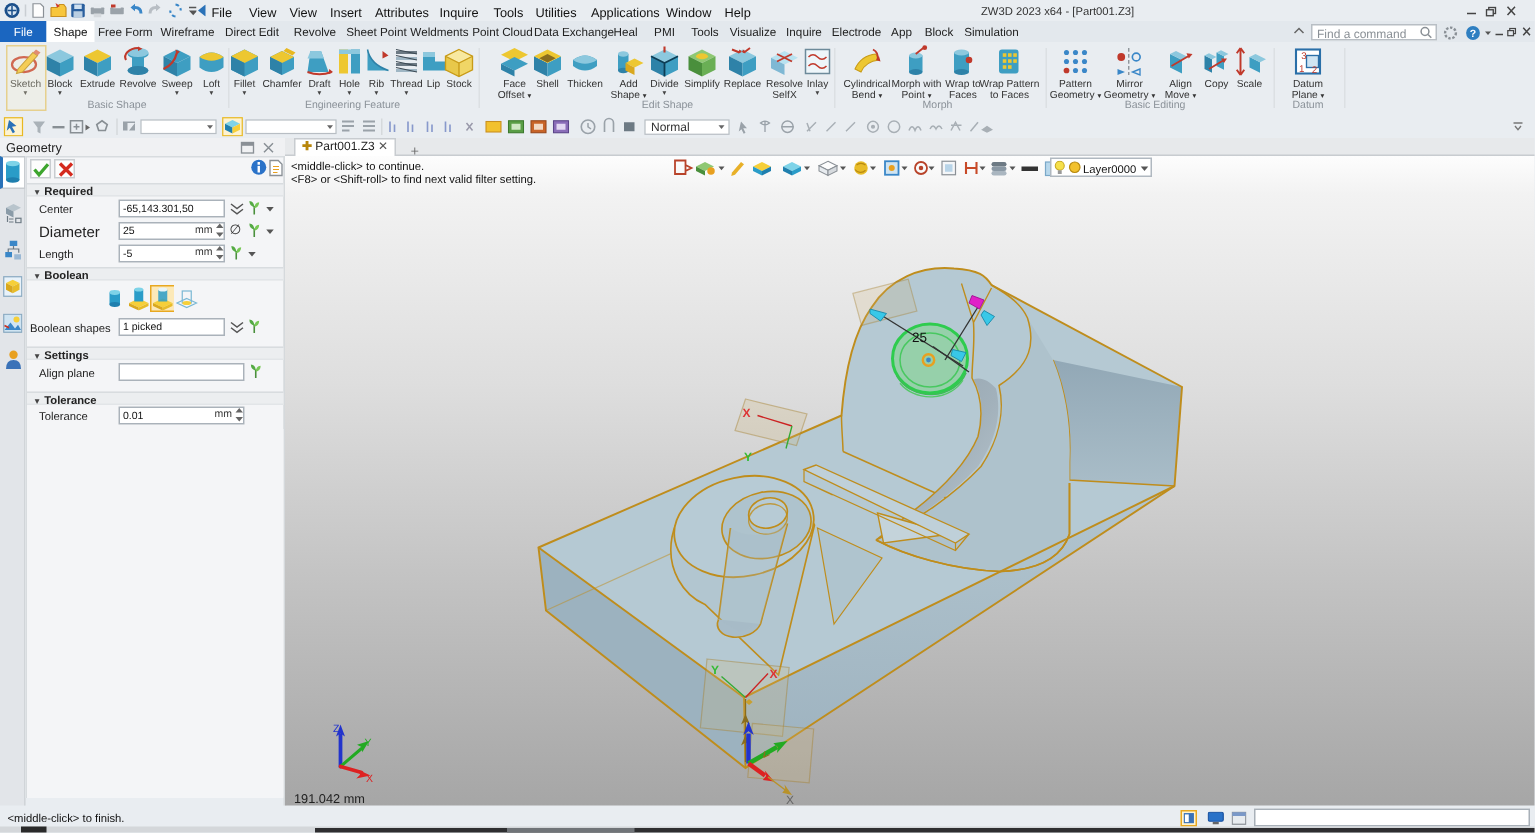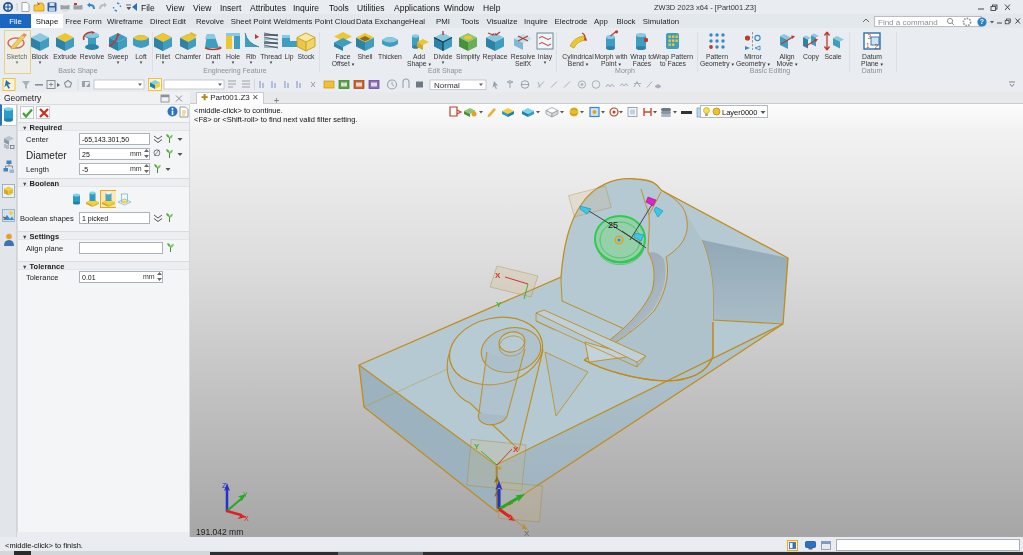--- a/index.html
+++ b/index.html
@@ -82,21 +82,21 @@
 <svg class="abs" style="left:976px;top:3px" width="38" height="9" viewBox="0 0 38 9">
 <path d="M2,6 h6" stroke="#444" stroke-width="1"></path>
 <rect x="16.5" y="2" width="4.5" height="4" fill="none" stroke="#444" stroke-width="0.9"></rect>
     <rect x="15" y="3.5" width="4.5" height="4" fill="#e7ebef" stroke="#444" stroke-width="0.9"></rect>
 <path d="M29,1.5 l5,5.5 M34,1.5 l-5,5.5" stroke="#444" stroke-width="1"></path>
   </svg>
 
 <svg class="abs" style="left:862px;top:17px" width="8" height="8" viewBox="0 0 8 8">
     <path d="M1,5 l3,-3 3,3" stroke="#666" stroke-width="1" fill="none"></path>
   </svg>
-<div class="abs" style="left:874px;top:15.5px;width:108px;height:11px;background:#fff;border:1px solid #b8bec4;font-size:8px;color:#8a9096;padding:1px 0 0 3px">Find a command</div>
+<div class="abs" style="left:874px;top:15.5px;width:84px;height:11px;background:#fff;border:1px solid #b8bec4;font-size:8px;color:#8a9096;padding:1px 0 0 3px">Find a command</div>
 <svg class="abs" style="left:946px;top:17px" width="9" height="9" viewBox="0 0 9 9">
     <circle cx="4" cy="4" r="2.6" fill="none" stroke="#8a9096" stroke-width="1"></circle>
     <path d="M6,6 l2.2,2.2" stroke="#8a9096" stroke-width="1"></path>
   </svg>
 <svg class="abs" style="left:962px;top:16.5px" width="10" height="10" viewBox="0 0 10 10">
     <circle cx="5" cy="5" r="3.6" fill="none" stroke="#8a9096" stroke-width="1.6" stroke-dasharray="1.6 1.1"></circle>
   </svg>
 <svg class="abs" style="left:977px;top:16.5px" width="10" height="10" viewBox="0 0 10 10">
     <circle cx="5" cy="5" r="4.6" fill="#2f7fc1"></circle>
     <text x="5" y="7.4" font-size="7" fill="#fff" text-anchor="middle" font-weight="bold">?</text>

